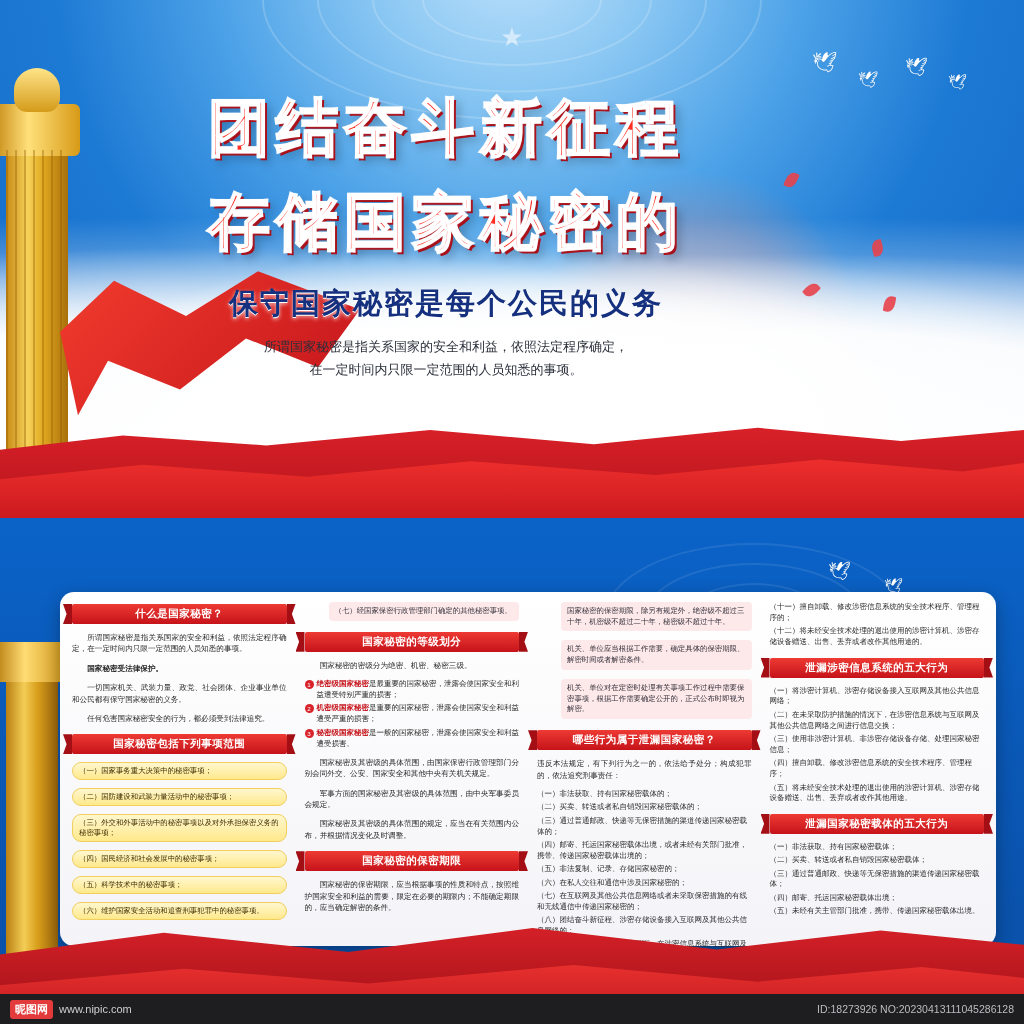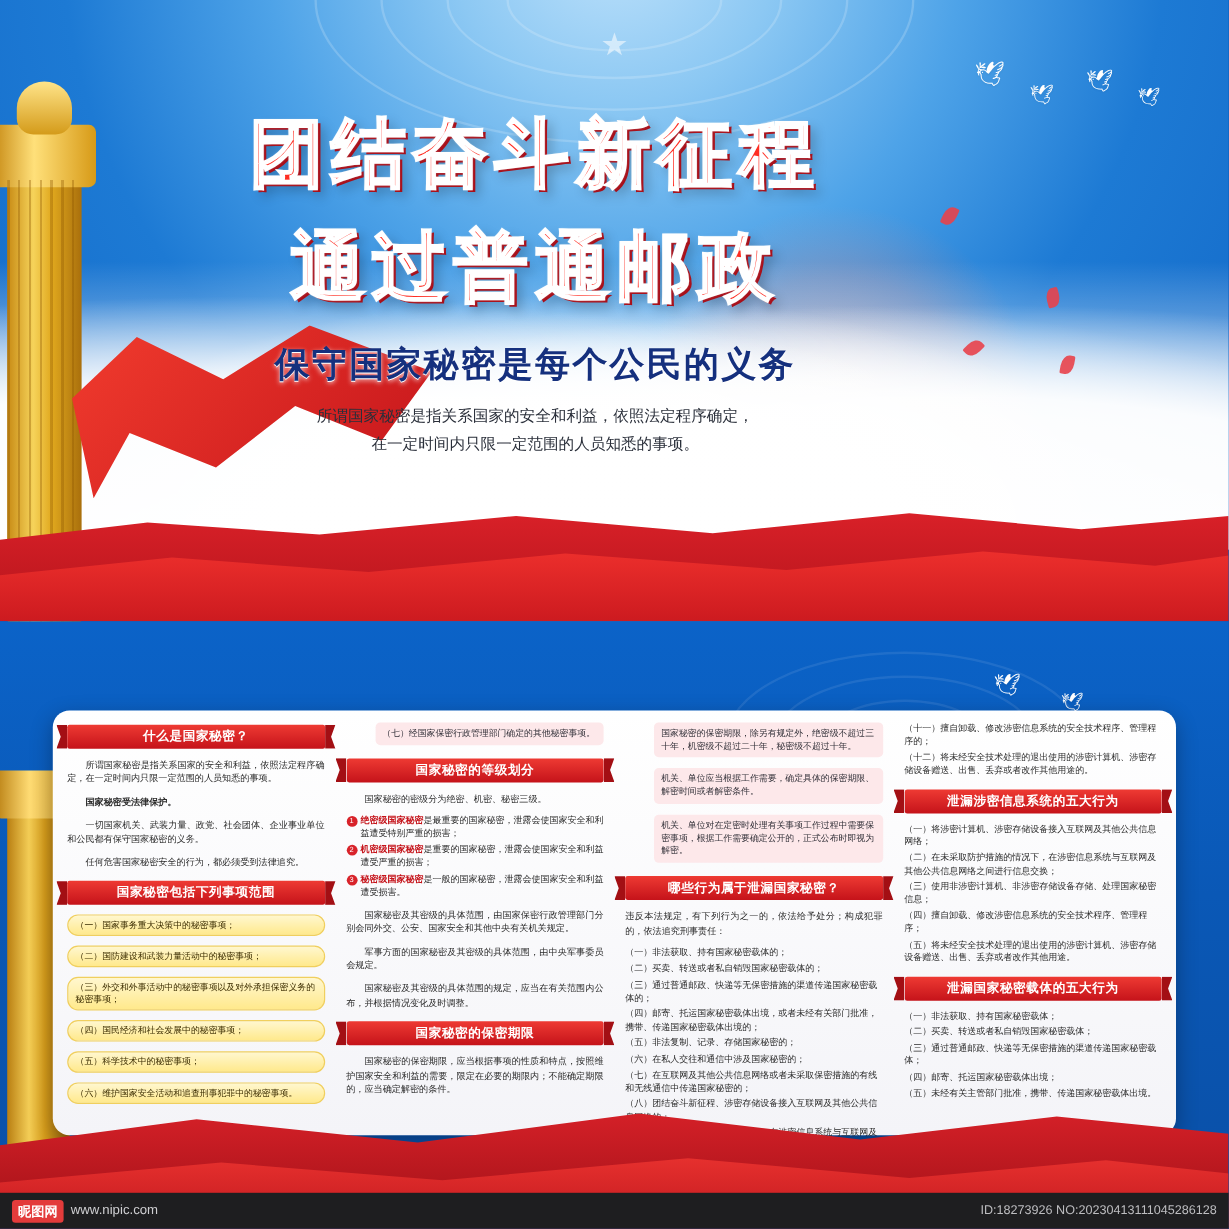--- a/index.html
+++ b/index.html
@@ -145,21 +145,21 @@
   }
   .red-wave2{
     position:absolute; left:0; bottom:0; width:1024px; height:92px;
     background:linear-gradient(to bottom,#ff4038,#c3191f);
     clip-path:polygon(0 58%, 18% 40%, 36% 56%, 56% 36%, 74% 54%, 90% 38%, 100% 50%, 100% 100%, 0 100%);
     opacity:.92;
   }
 
   
   .card{
-    position:absolute; left:44px; top:74px; width:936px; height:354px;
+    position:absolute; left:60px; top:74px; width:936px; height:354px;
     background:linear-gradient(to bottom,#ffffff,#f4f4f8);
     border-radius:14px;
     box-shadow:0 6px 18px rgba(0,0,0,.3);
     padding:10px 12px;
     display:flex; gap:18px;justify-content:space-between;
   }
   .col{ flex:1; display:flex; flex-direction:column; gap:5px; min-width:0; }
 
   .sec-title{
     position:relative;
@@ -245,21 +245,21 @@
     <div class="dove" style="left:905px; top:58px; font-size:18px;">🕊</div>
     <div class="dove" style="left:948px; top:74px; font-size:15px;">🕊</div>
 
     <div class="petal" style="left:786px; top:172px; transform:rotate(25deg);"></div>
     <div class="petal" style="left:872px; top:240px; transform:rotate(-15deg);"></div>
     <div class="petal" style="left:806px; top:282px; transform:rotate(45deg);"></div>
     <div class="petal" style="left:884px; top:296px; transform:rotate(10deg);"></div>
 
     <div class="headline">
       <div class="h-line">团结奋斗新征程</div>
-      <div class="h-line second">通过普通邮政</div>
+      <div class="h-line second">存储国家秘密的</div>
       <div class="sub1">保守国家秘密是每个公民的义务</div>
       <div class="sub2">
         <div>所谓国家秘密是指关系国家的安全和利益，依照法定程序确定，</div>
         <div>在一定时间内只限一定范围的人员知悉的事项。</div>
       </div>
     </div>
 
     <div class="ribbon-bottom"></div>
     <div class="ribbon-bottom2"></div>
   </div>

